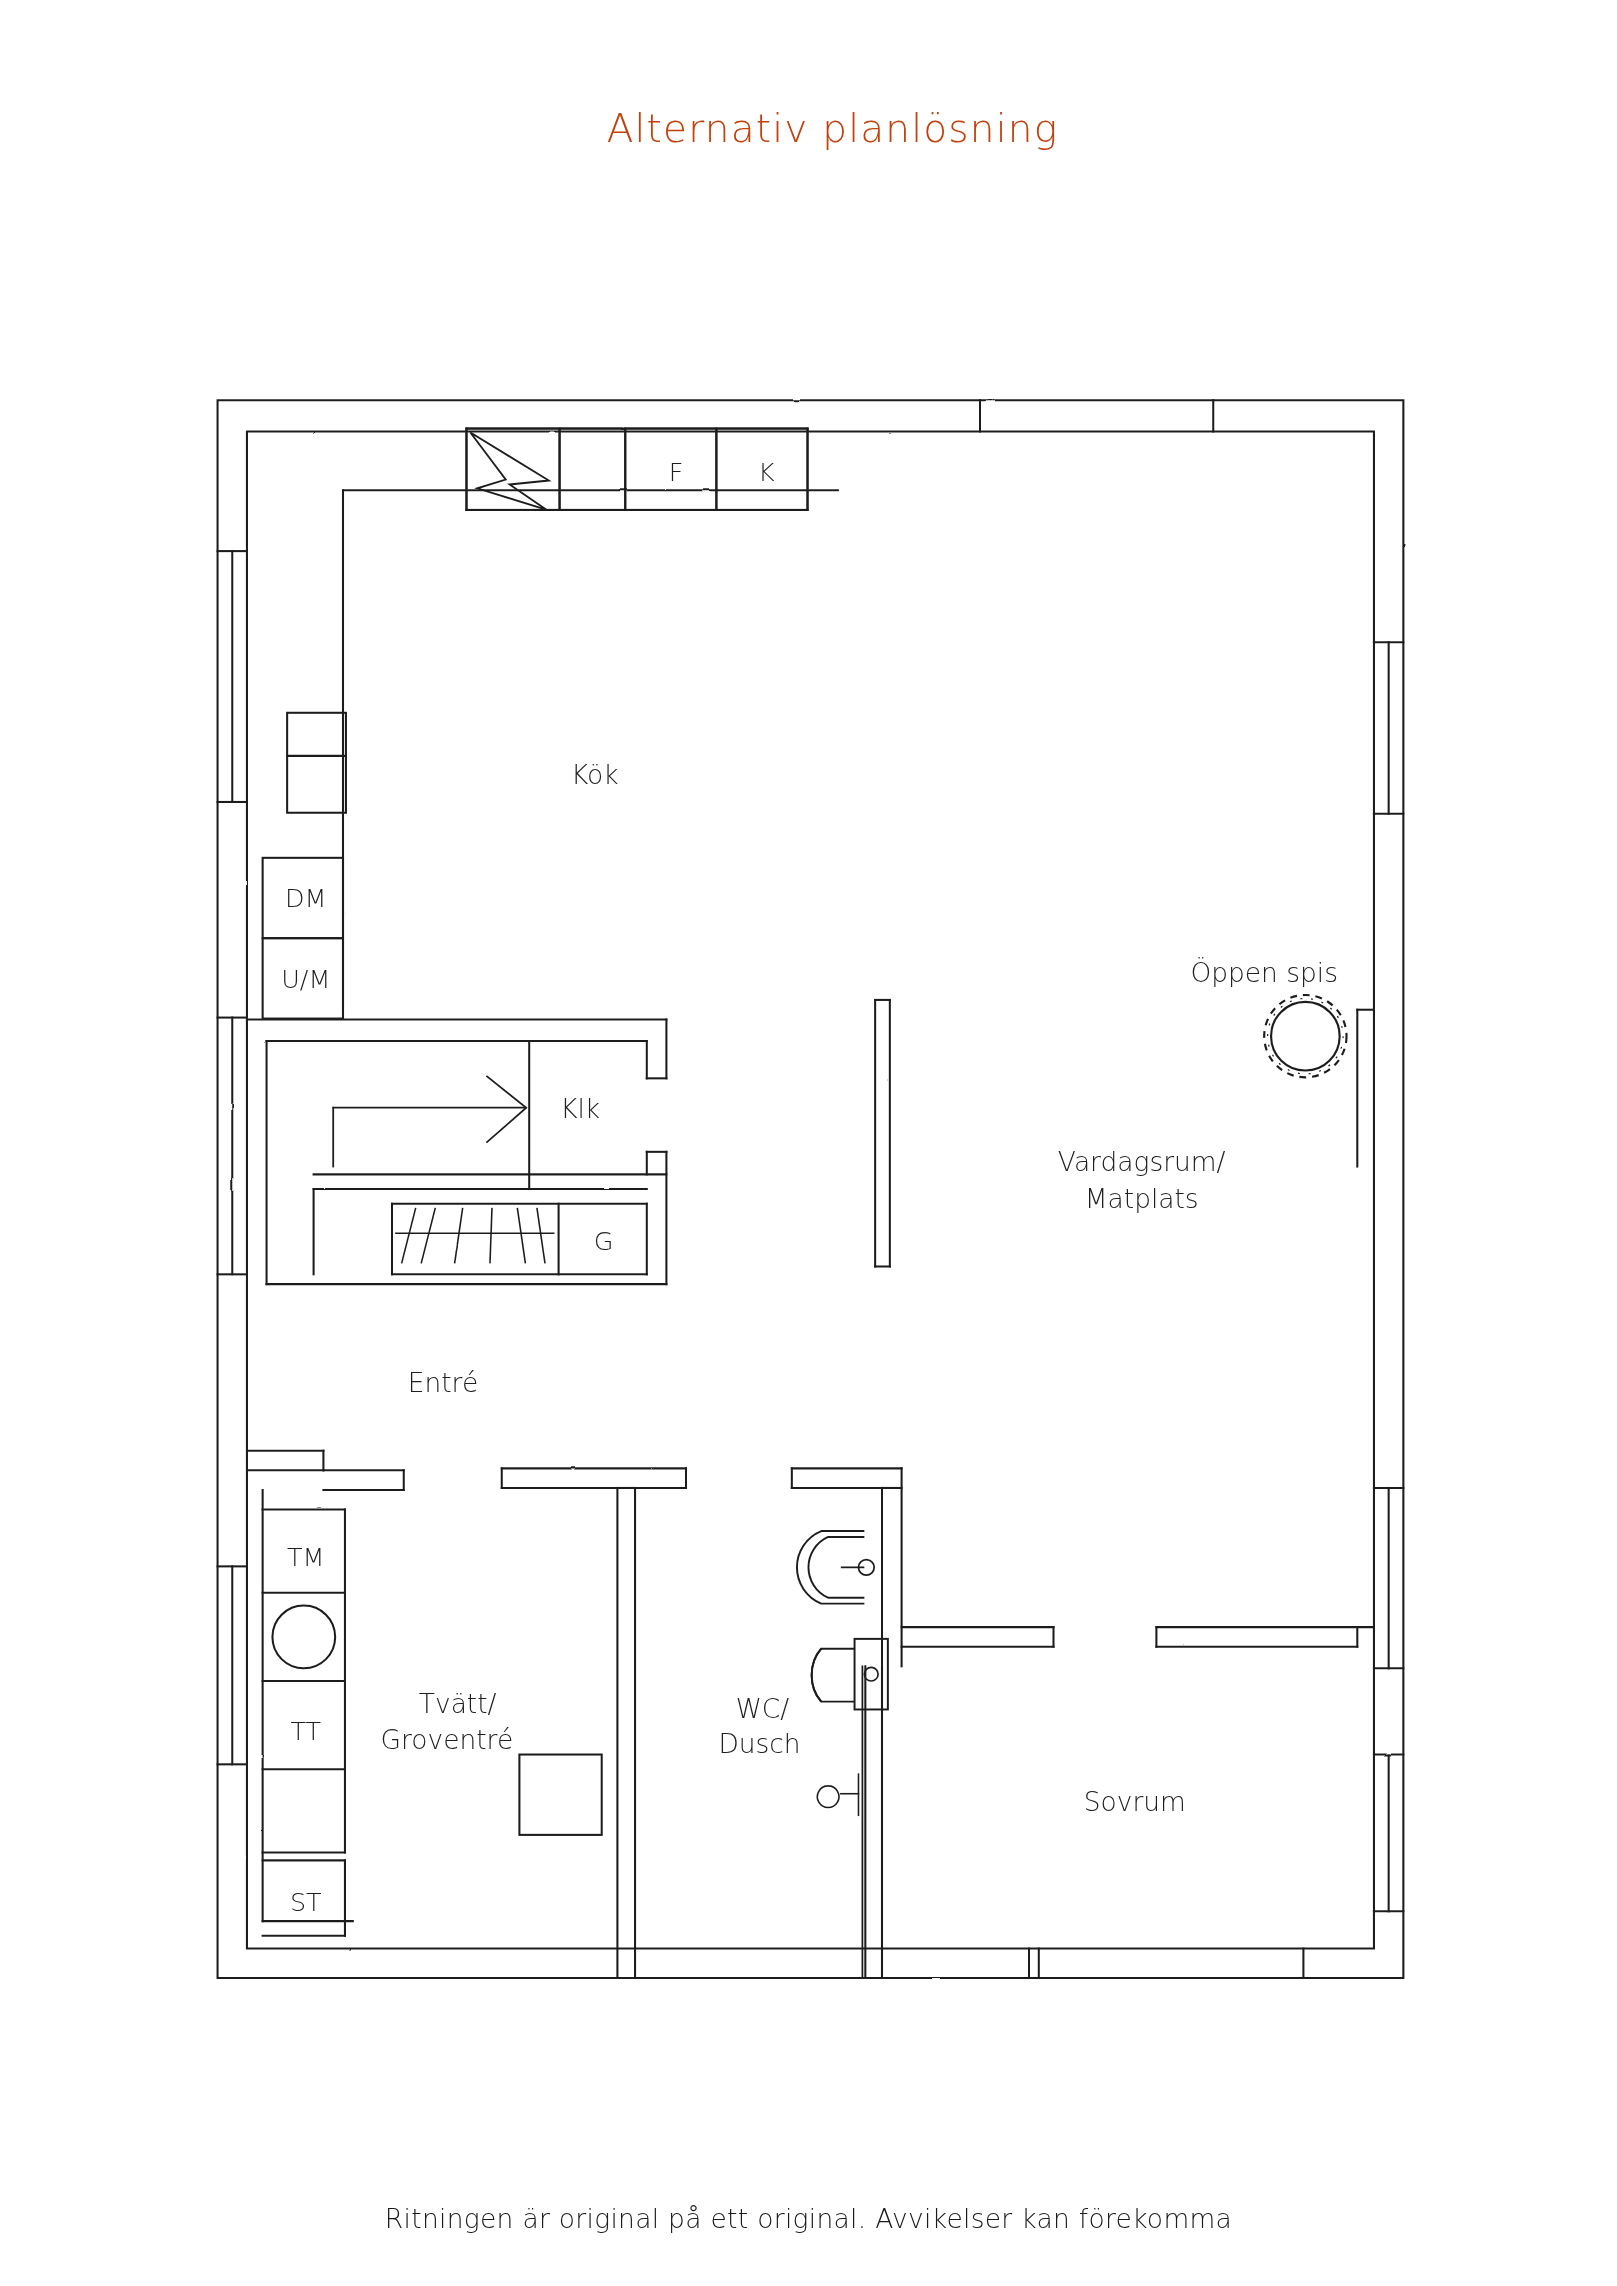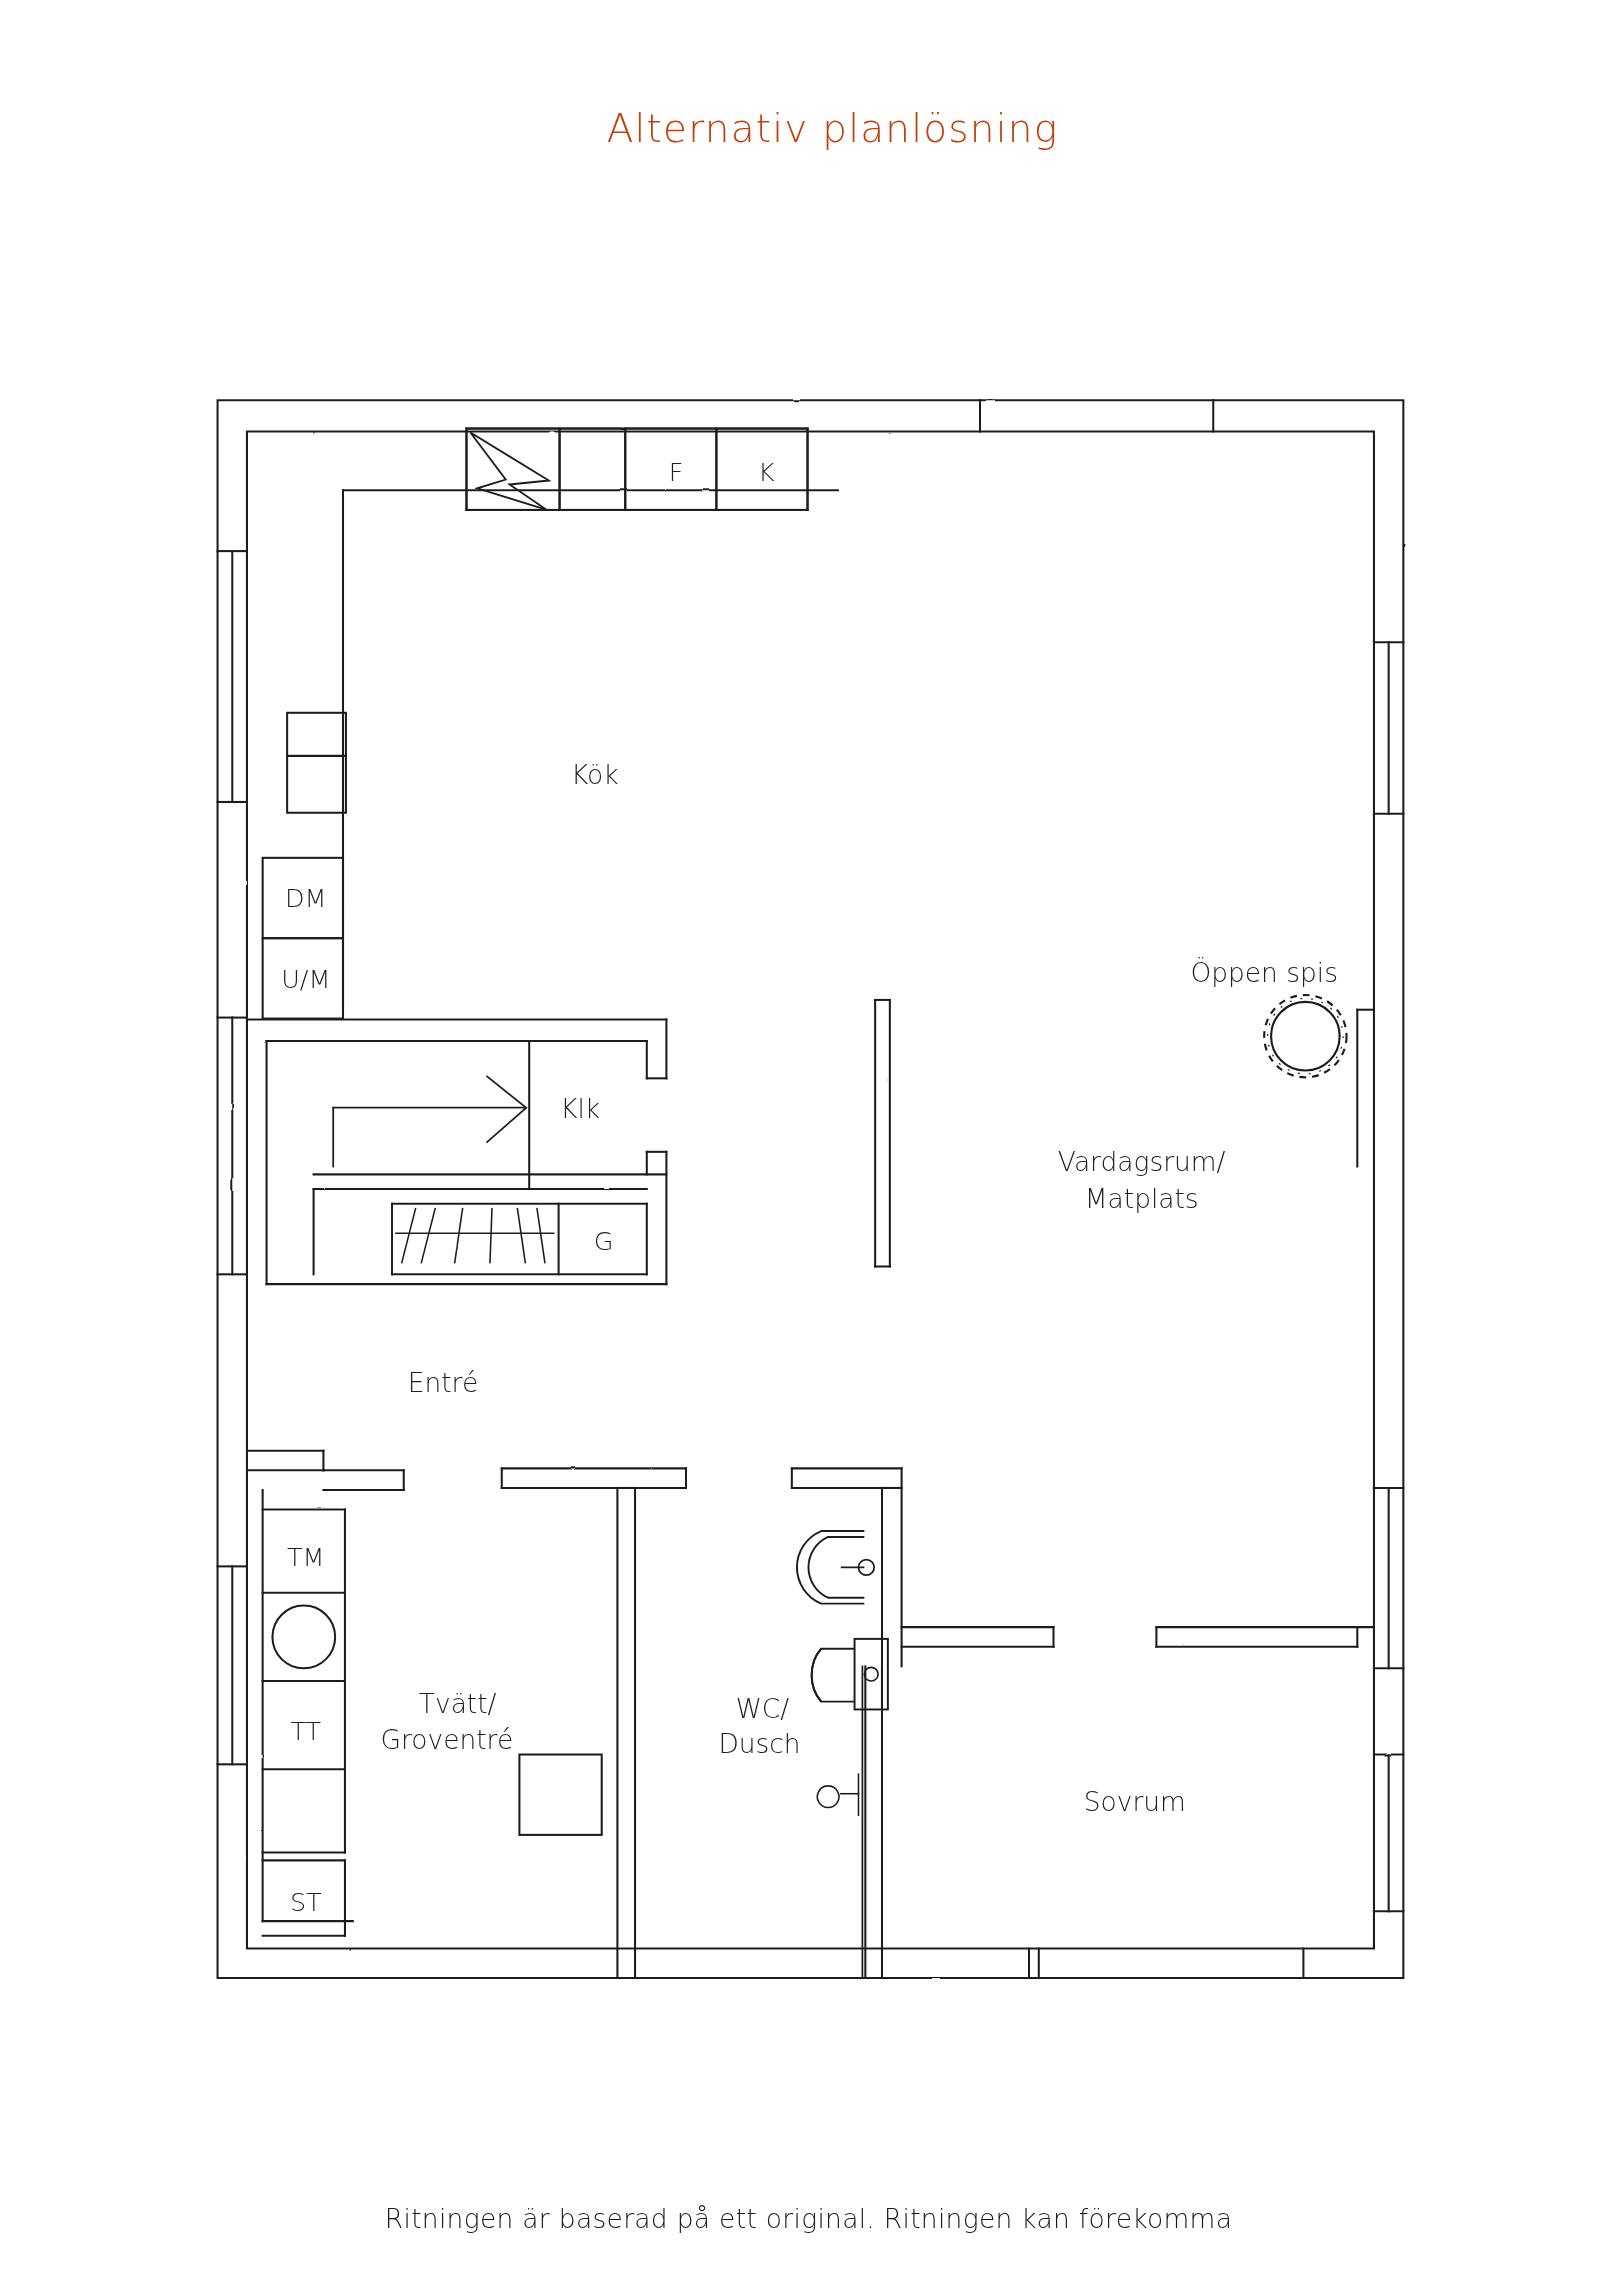--- a/index.html
+++ b/index.html
@@ -339,15 +339,15 @@
     <text class="lbl" x="312" y="1008" font-size="26" text-anchor="middle">U/M</text>
     <text class="lbl" x="616" y="1275" font-size="26" text-anchor="middle">G</text>
     <text class="lbl" x="312" y="1598" font-size="26" text-anchor="middle">TM</text>
     <text class="lbl" x="312" y="1775" font-size="26" text-anchor="middle">TT</text>
     <text class="lbl" x="312" y="1950" font-size="26" text-anchor="middle">ST</text>
 
     <text class="lbl" x="1290" y="1002" font-size="27" text-anchor="middle">Öppen spis</text>
 
   </svg>
 
-  <div class="footer">Ritningen är baserad på ett original. Ritningen kan förekomma</div>
+  <div class="footer">Ritningen är original på ett original. Avvikelser kan förekomma</div>
 </div>
 
 
 </body></html>

